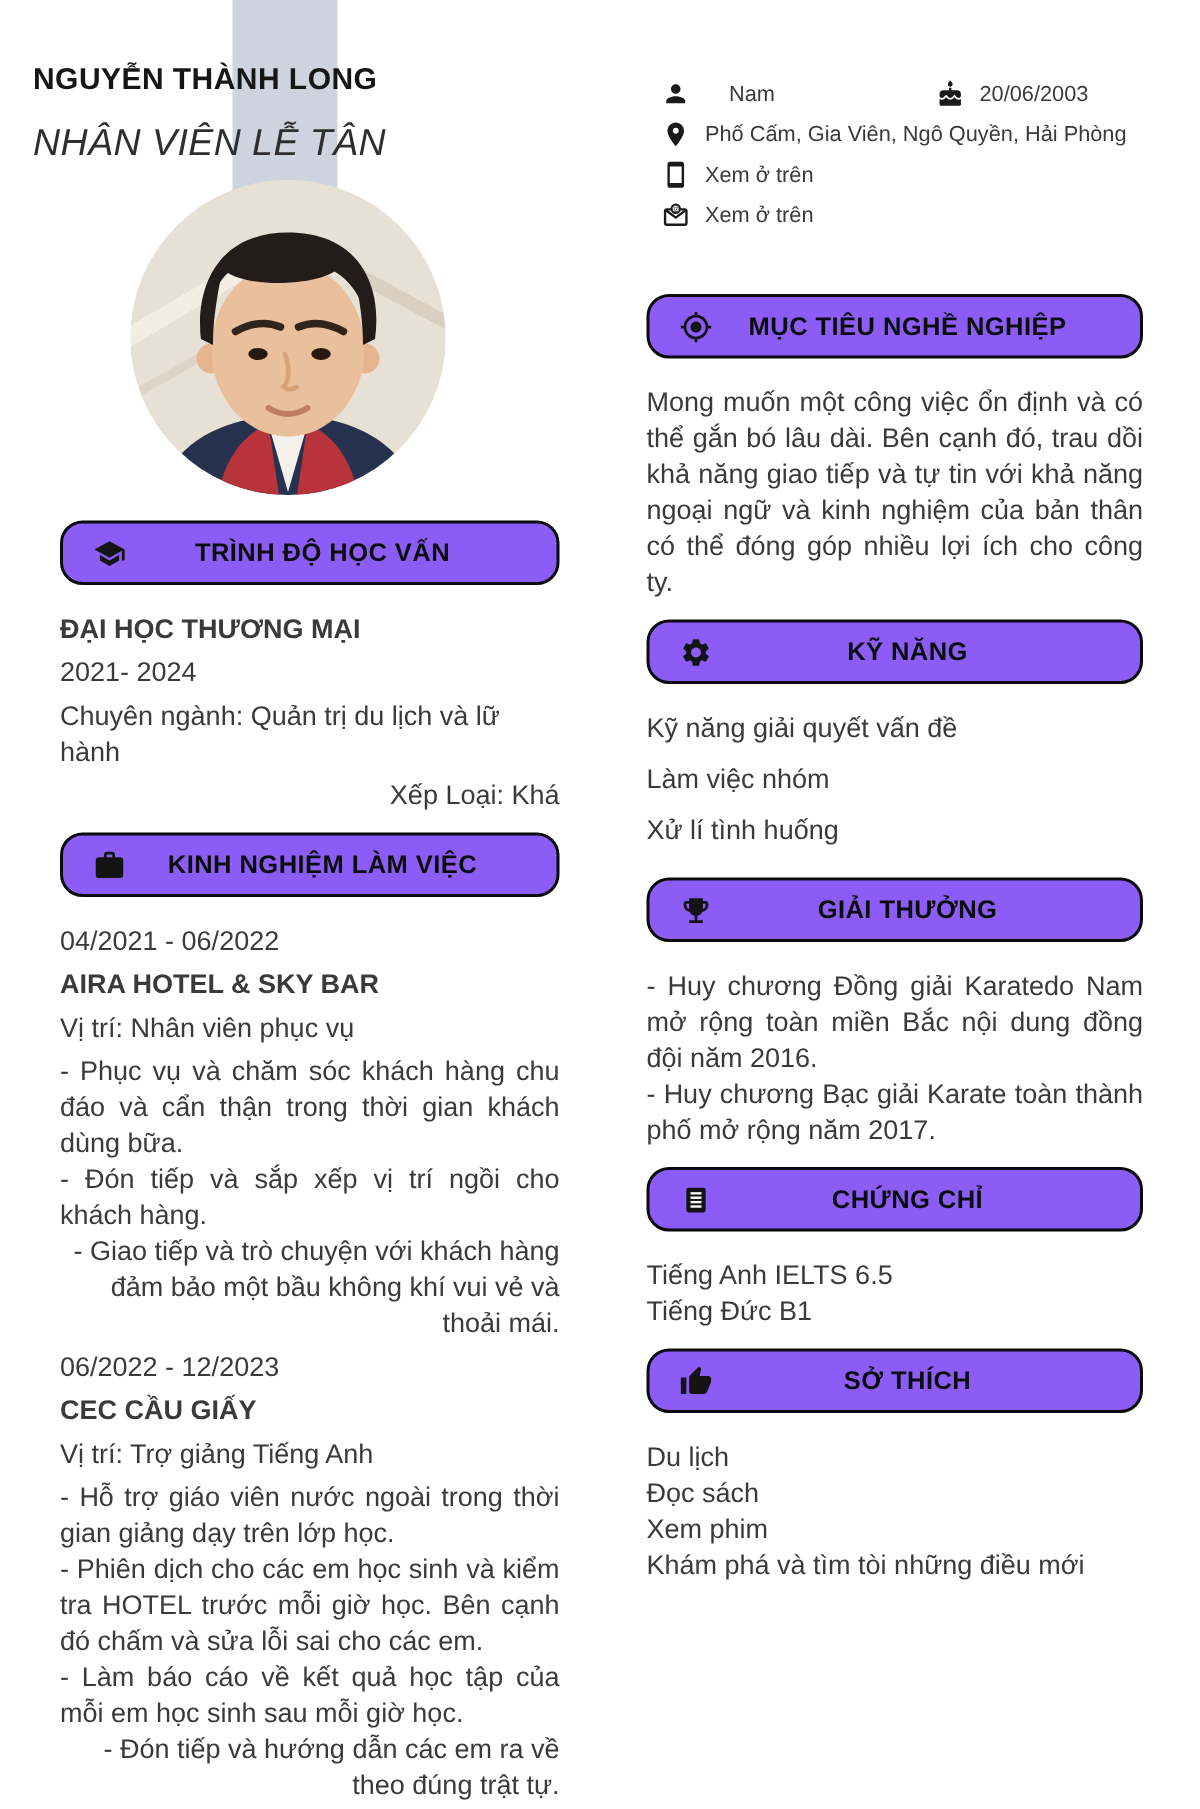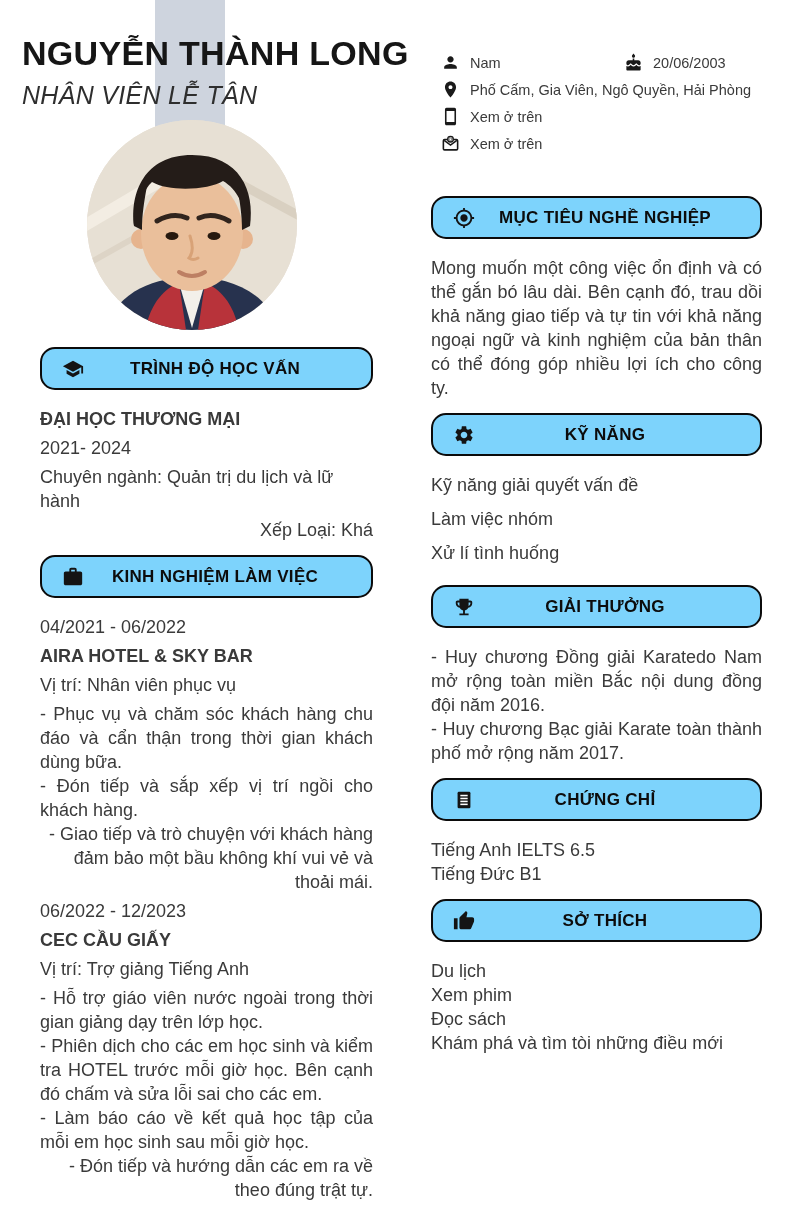--- a/index.html
+++ b/index.html
@@ -5,40 +5,40 @@
   * { margin:0; padding:0; box-sizing:border-box; }
   html,body { background:#ffffff; }
   .page {
     position:relative; width:800px; height:1206px; background:#ffffff;
     font-family:"Liberation Sans","DejaVu Sans",sans-serif;
     color:#3a3a3a; overflow:hidden;
   }
   .band { position:absolute; left:155px; top:0; width:70px; height:227px; background:#ced4de; }
 
   .identity { position:absolute; left:22px; top:38px; z-index:2; }
-  .name { font-size:34px; font-weight:bold; color:#161616; letter-spacing:.3px; line-height:30px; }
+  .name { font-size:20px; font-weight:bold; color:#161616; letter-spacing:.3px; line-height:30px; }
   .subtitle { margin-top:13px; font-size:25px; color:#2e2e2e; letter-spacing:.3px;font-style:italic; }
 
   .avatar { position:absolute; left:87px; top:120px; width:210px; height:210px;
     border-radius:50%; overflow:hidden; z-index:3; background:#e7e0d4; }
   .avatar svg { display:block; }
 
   .info { position:absolute; left:440px; top:49px; width:335px; font-size:14.5px; color:#3a3a3a; }
   .info-row { display:flex; align-items:center; height:27px; }
   .info-cell { display:flex; align-items:center; }
-  .info-cell.gender { width:183px; }
+  .info-cell.gender { width:183px;gap:16px; }
   .ic { display:inline-flex; width:20px; height:20px; margin-right:10px;
     align-items:center; justify-content:center; color:#1a1a1a; flex:0 0 20px; }
   .ic svg { width:19px; height:19px; fill:currentColor; }
 
   .col-left  { position:absolute; left:40px;  top:347px; width:333px; }
   .col-right { position:absolute; left:431px; top:196px; width:331px; }
 
   .sec-head {
-    height:43px; border:2.5px solid #0b0b0b; border-radius:15px; background:#7dd3fc;
+    height:43px; border:2.5px solid #0b0b0b; border-radius:15px; background:#8b5cf6;
     display:flex; align-items:center; margin-bottom:17px;
   }
   .sec-icon { display:inline-flex; width:24px; height:24px; margin-left:19px;
     align-items:center; justify-content:center; color:#141414; flex:0 0 24px; }
   .sec-icon svg { width:22px; height:22px; fill:currentColor; }
   .sec-title { flex:1; text-align:center; font-size:17px; font-weight:bold;
     color:#0c0c0c; letter-spacing:.3px; padding-right:26px; }
 
   .section { margin-bottom:13px; }
   .section p { font-size:18px; line-height:24px; color:#3a3a3a; }
@@ -261,21 +261,21 @@
       <div class="sec-head">
         <span class="sec-icon">
           <svg viewBox="0 0 24 24">
               <path d="M1 21h4V9H1v12zM23 10c0-1.1-.9-2-2-2h-6.31l.95-4.57.03-.32c0-.41-.17-.79-.44-1.06L14.17 1 7.59 7.59C7.22 7.95 7 8.45 7 9v10c0 1.1.9 2 2 2h9c.83 0 1.54-.5 1.84-1.22l3.02-7.05c.09-.23.14-.47.14-.73v-2z"></path>
             </svg>
         </span>
         <span class="sec-title">SỞ THÍCH</span>
       </div>
       <div class="tight">
         <p>Du lịch</p>
+        <p>Đọc sách</p>
         <p>Xem phim</p>
-        <p>Đọc sách</p>
         <p>Khám phá và tìm tòi những điều mới</p>
       </div>
     </section>
 
   </aside>
 
 </div>
 
 </body></html>

